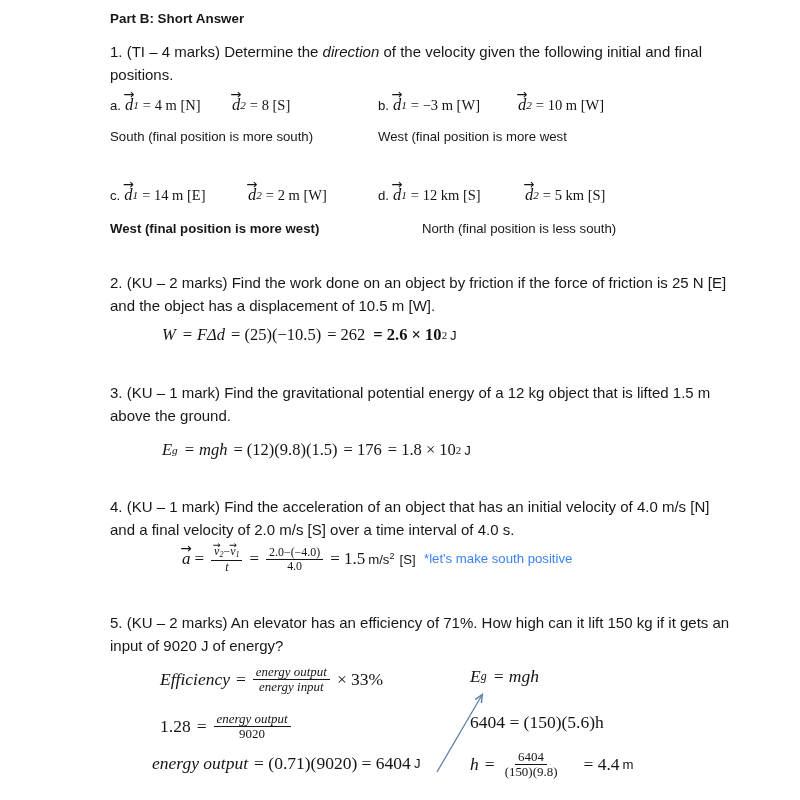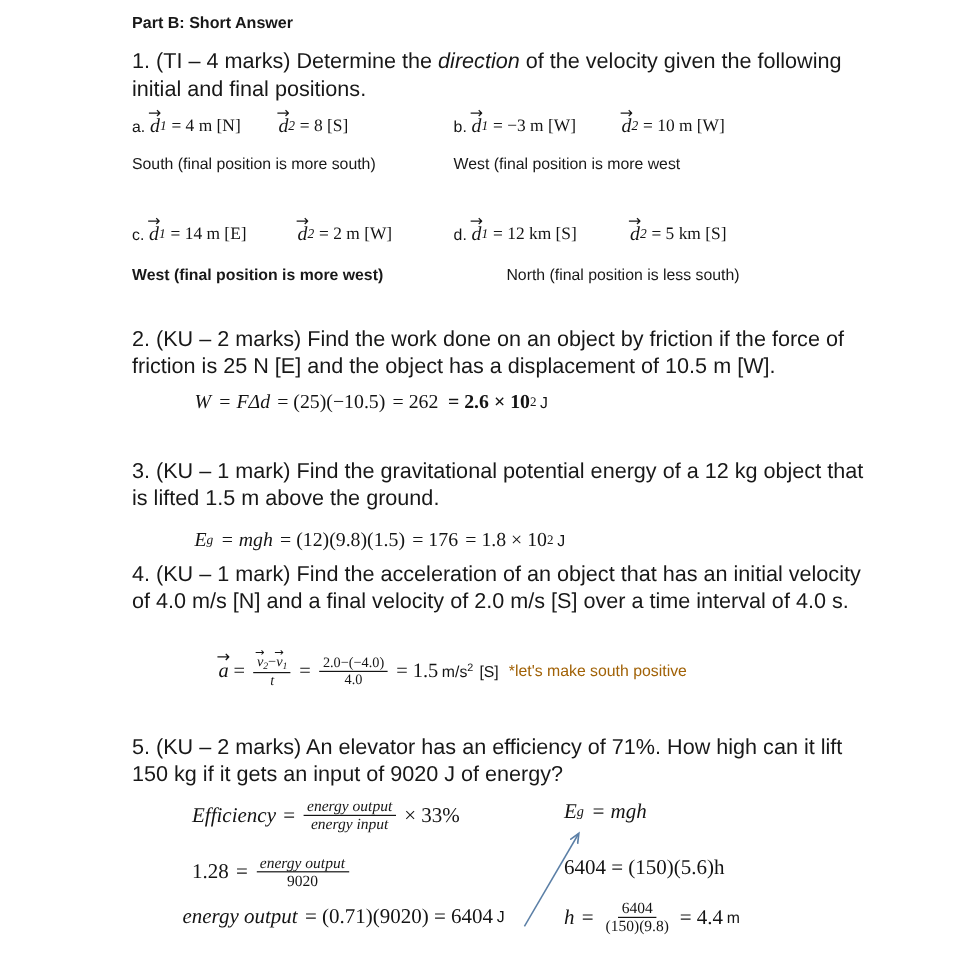--- a/index.html
+++ b/index.html
@@ -33,21 +33,21 @@
     white-space: nowrap;
   }
   .title {
     font-weight: bold;
     font-size: 13.4px;
   }
   .qtext {
     left: 110px;
     width: 620px;
     white-space: normal;
-    font-size: 18px;
+    font-size: 15px;
     line-height: 23px;
   }
   .ital { font-style: italic; }
 
   
   .math {
     position: absolute;
     font-family: "Liberation Serif", "DejaVu Serif", serif;
     font-style: italic;
     font-size: 16.5px;
@@ -112,21 +112,21 @@
   .frac .num { border-bottom: 1.2px solid #141414; }
 
   
   .frac-sm .num, .frac-sm .den { font-size: 0.70em; }
 
   
   .note {
     position: absolute;
     font-family: "Liberation Sans", sans-serif;
     font-size: 13.2px;
-    color: #a16207;
+    color: #3b82f6;
     white-space: nowrap;
   }
 
   
   .arrow-svg {
     position: absolute;
     left: 420px;
     top: 680px;
     width: 80px;
     height: 100px;
@@ -212,21 +212,21 @@
     <span>E</span>
       <span class="sub">g</span>
     <span style="margin-left:6px;">= mgh</span>
     <span class="up" style="margin-left:6px;">= (12)(9.8)(1.5)</span>
     <span class="up" style="margin-left:6px;">= 176</span>
     <span class="up" style="margin-left:6px;">= 1.8 × 10</span>
       <span class="sup">2</span>
     <span class="unit">J</span>
   </div>
 
-  <div class="txt qtext" style="top:467px;">4. (KU – 1 mark) Find the acceleration of an object that has an initial velocity of 4.0 m/s [N] and a final velocity of 2.0 m/s [S] over a time interval of 4.0 s.</div>
+  <div class="txt qtext" style="top:495px;">4. (KU – 1 mark) Find the acceleration of an object that has an initial velocity of 4.0 m/s [N] and a final velocity of 2.0 m/s [S] over a time interval of 4.0 s.</div>
 
   <div class="math" style="left:182px; top:545px; font-size:17px;">
     <span class="vecwrap"><span class="bar">→</span><span>a</span></span>
     <span class="op">=</span>
     <span class="frac frac-sm">
       <span class="num"><span class="vecwrap"><span class="bar">→</span><span>v</span></span><span class="sub">2</span><span class="up">−</span><span class="vecwrap"><span class="bar">→</span><span>v</span></span><span class="sub">1</span></span>
       <span class="den">t</span>
     </span>
     <span class="op">=</span>
     <span class="frac frac-sm">
@@ -277,21 +277,21 @@
     <span class="up">6404 = (150)(5.6)h</span>
   </div>
 
   <div class="math" style="left:470px; top:750px; font-size:17.5px;">
     <span>h</span>
     <span class="op" style="margin-left:6px;">=</span>
     <span class="frac">
       <span class="num up">6404</span>
       <span class="den up">(150)(9.8)</span>
     </span>
-    <span class="up" style="margin-left:3px;">= 4.4</span>
+    <span class="up" style="margin-left:20px;">= 4.4</span>
     <span class="unit">m</span>
   </div>
 
   <svg class="arrow-svg" viewBox="0 0 80 100">
     <defs>
       <marker id="ah" markerWidth="9" markerHeight="9" refX="6" refY="3.2" orient="auto" markerUnits="strokeWidth">
         <path d="M0,0.3 L6.6,3.2 L0,6.1" fill="none" stroke="#5b7fa6" stroke-width="1.1"></path>
       </marker>
     </defs>
     <line x1="17" y1="92" x2="62" y2="15" stroke="#5b7fa6" stroke-width="1.25" marker-end="url(#ah)"></line>

